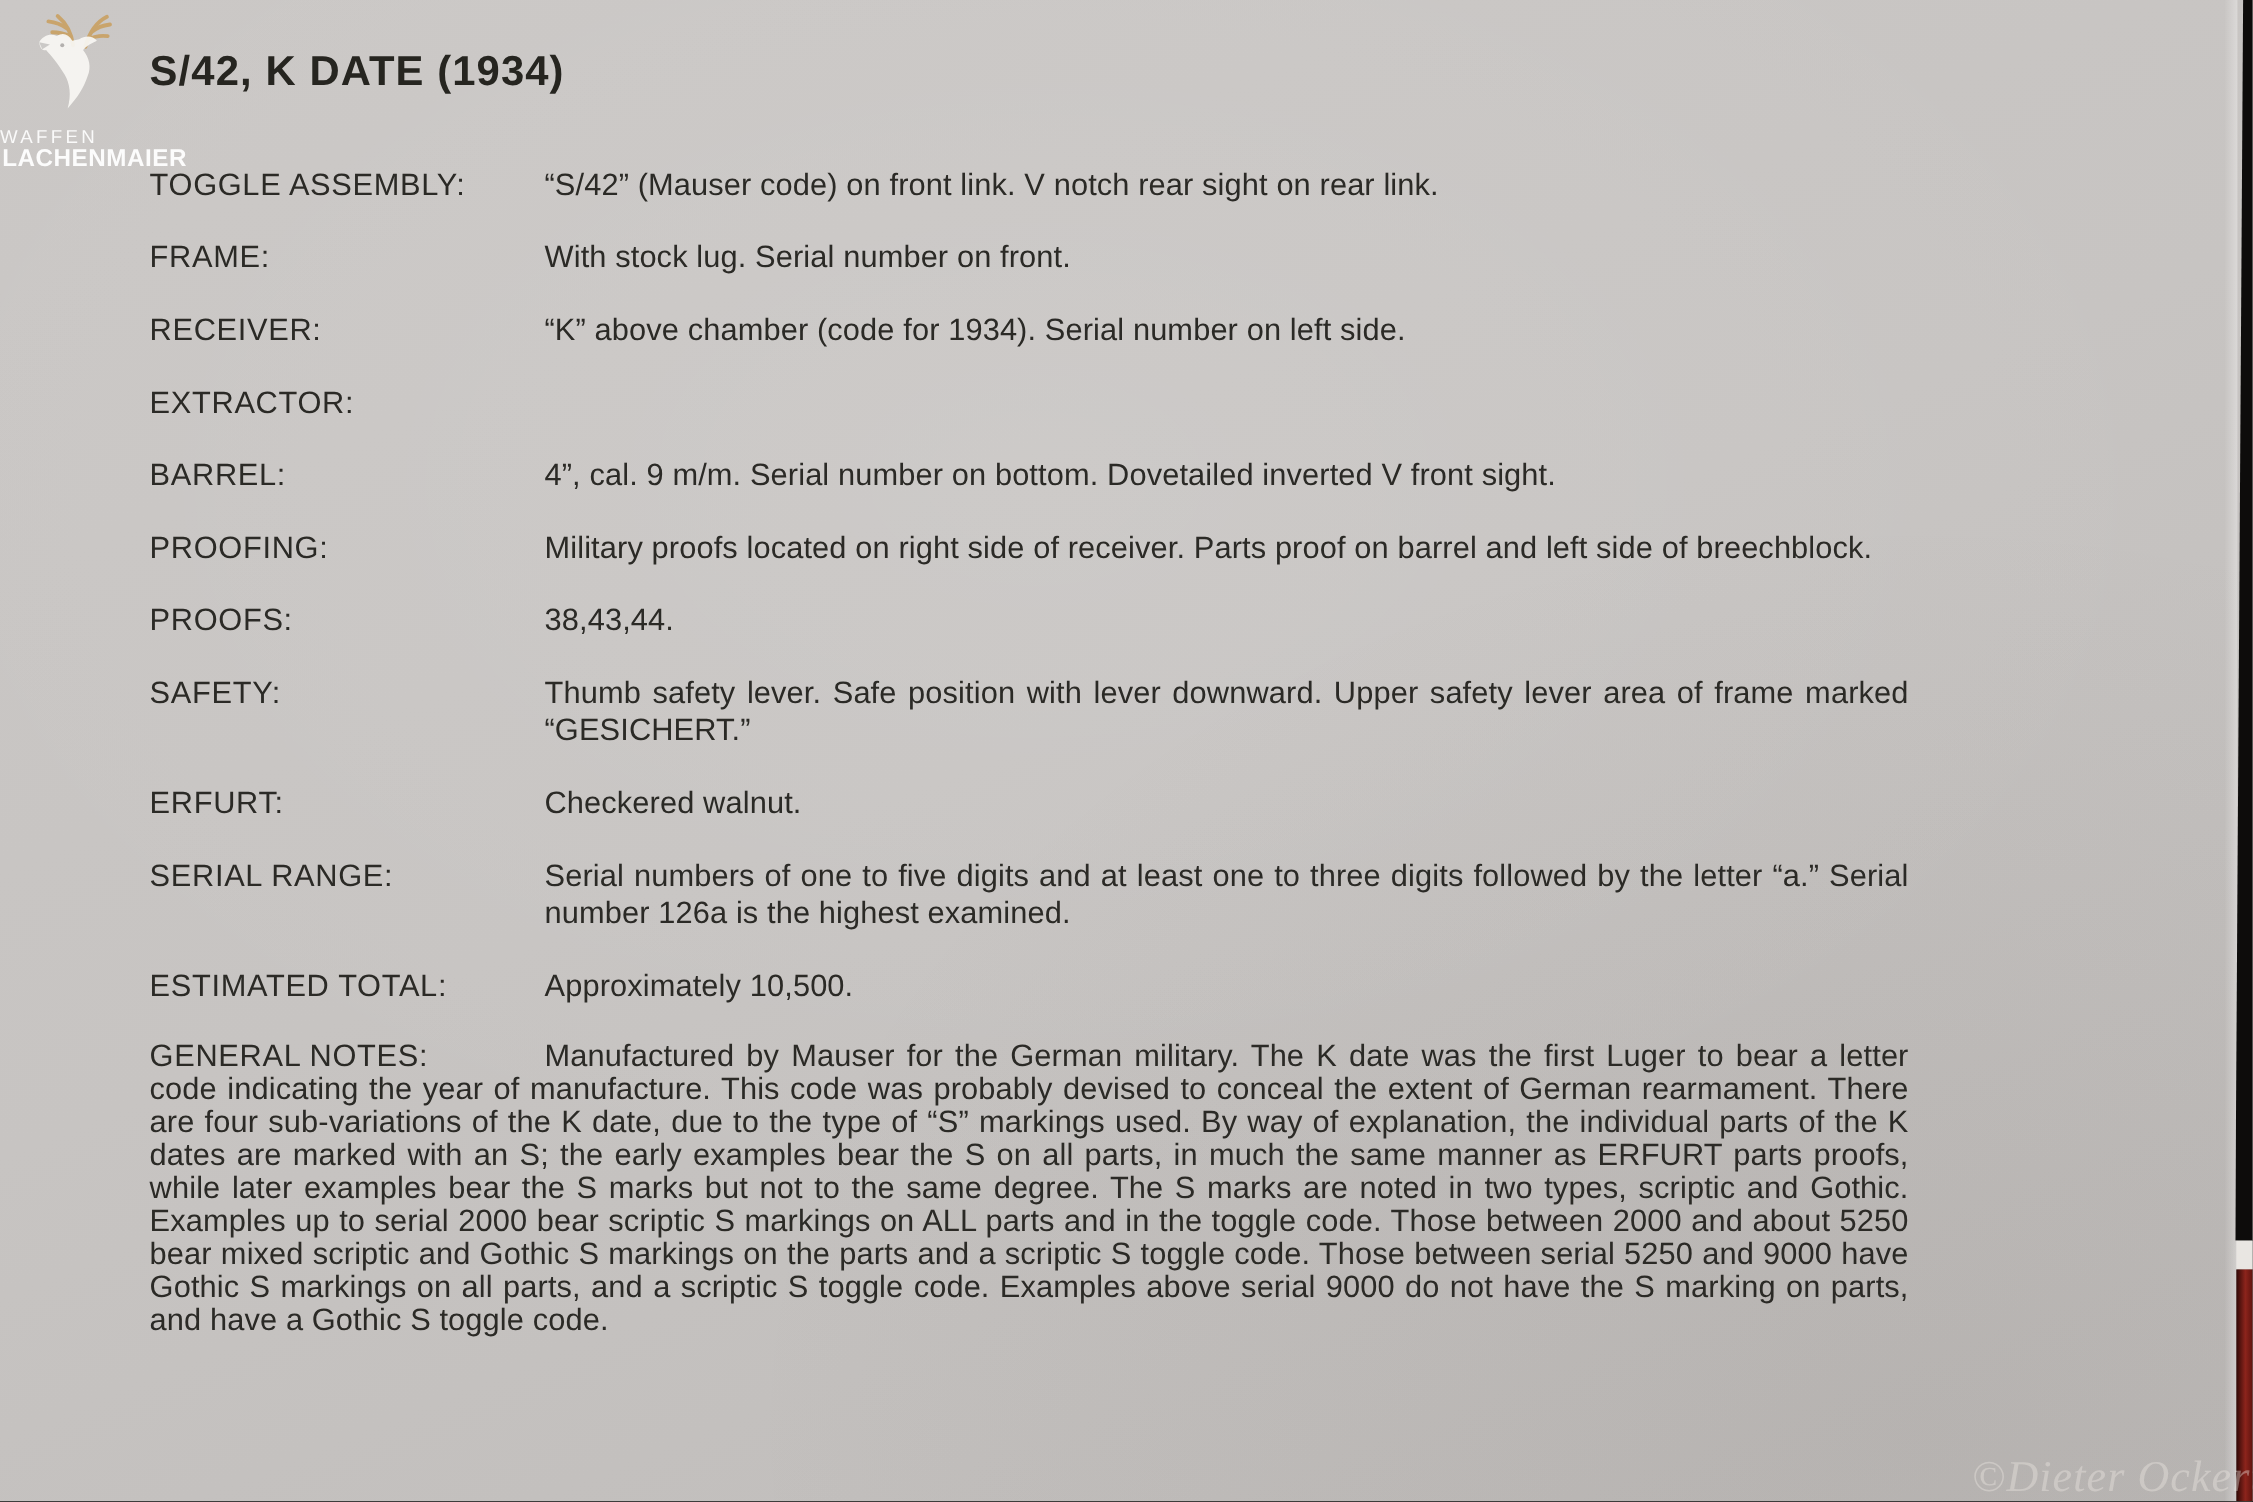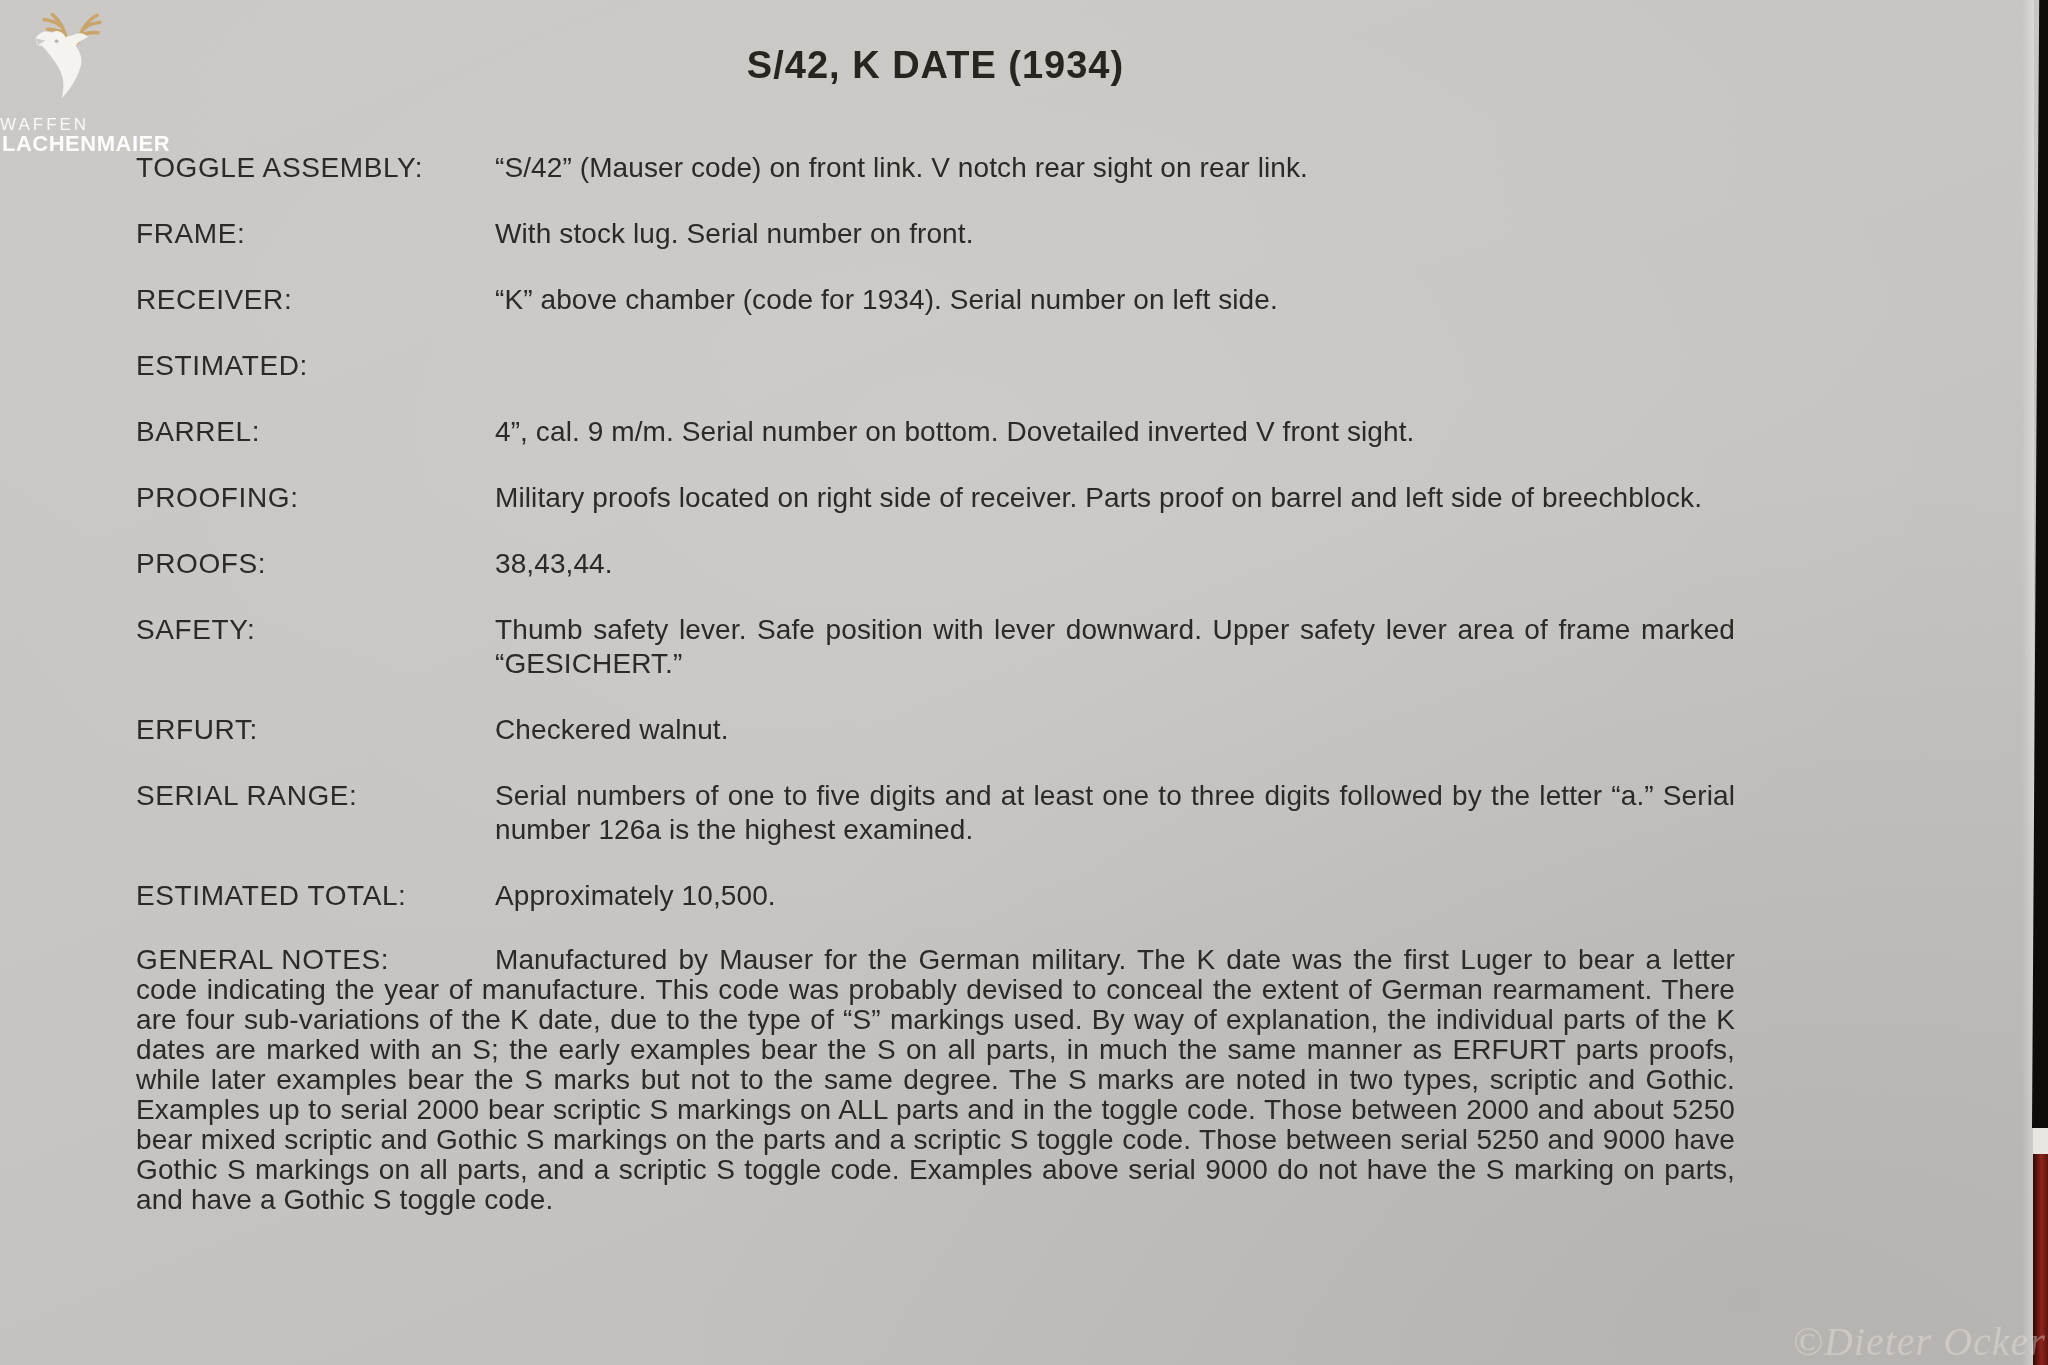--- a/index.html
+++ b/index.html
@@ -11,21 +11,21 @@
       radial-gradient(1500px 950px at 46% 32%, rgba(255,255,255,0.09), rgba(255,255,255,0) 72%),
       radial-gradient(1800px 1400px at 85% 95%, rgba(60,50,45,0.07), rgba(0,0,0,0) 60%),
       linear-gradient(158deg,#cbc8c6 0%,#c7c4c2 48%,#bebbb9 100%);
     font-family:"Liberation Sans", sans-serif;
     color:#2b2a26;
   }
 
   
   .title{
     position:absolute;top:44px;left:136px;width:1599px;
-    margin:0;text-align:center;
+    margin:0;text-align:left;
     font-size:38px;font-weight:700;letter-spacing:1px;color:#262520;
   }
 
   
   .content{position:absolute;top:130px;left:136px;width:1599px;margin-top:21px;}
   .spec-row{display:flex;margin-bottom:32px;font-size:28px;line-height:34px;}
   .spec-label{flex:0 0 359px;letter-spacing:0.6px;white-space:nowrap;}
   .spec-value{flex:1 1 auto;letter-spacing:0.1px;}
   .spec-row.justify .spec-value{text-align:justify;}
   .notes{
@@ -106,21 +106,21 @@
     <div class="spec-label">FRAME:</div>
     <div class="spec-value">With stock lug. Serial number on front.</div>
   </div>
 
   <div class="spec-row">
     <div class="spec-label">RECEIVER:</div>
     <div class="spec-value">“K” above chamber (code for 1934). Serial number on left side.</div>
   </div>
 
   <div class="spec-row">
-    <div class="spec-label">ESTIMATED:</div>
+    <div class="spec-label">EXTRACTOR:</div>
   </div>
 
   <div class="spec-row">
     <div class="spec-label">BARREL:</div>
     <div class="spec-value">4”, cal. 9 m/m. Serial number on bottom. Dovetailed inverted V front sight.</div>
   </div>
 
   <div class="spec-row justify">
     <div class="spec-label">PROOFING:</div>
     <div class="spec-value">Military proofs located on right side of receiver. Parts proof on barrel and left side of breechblock.</div>

